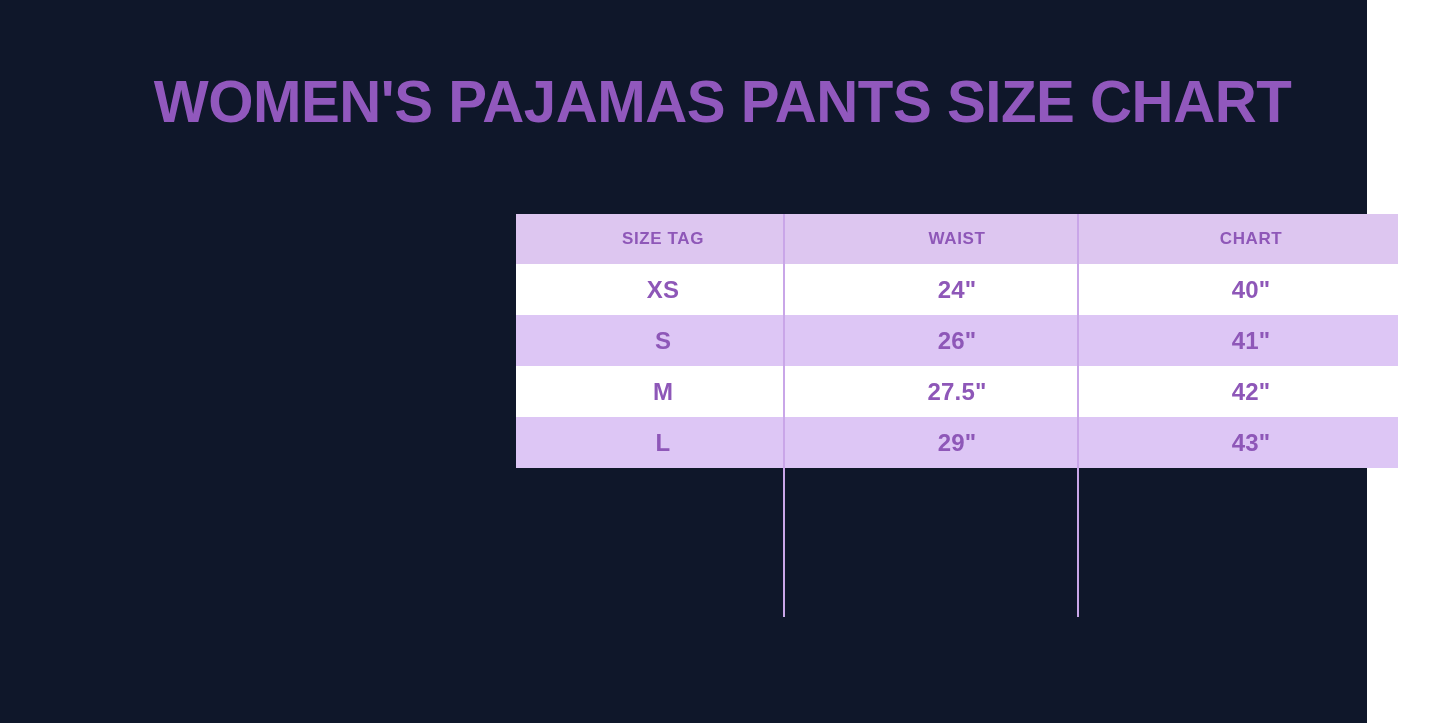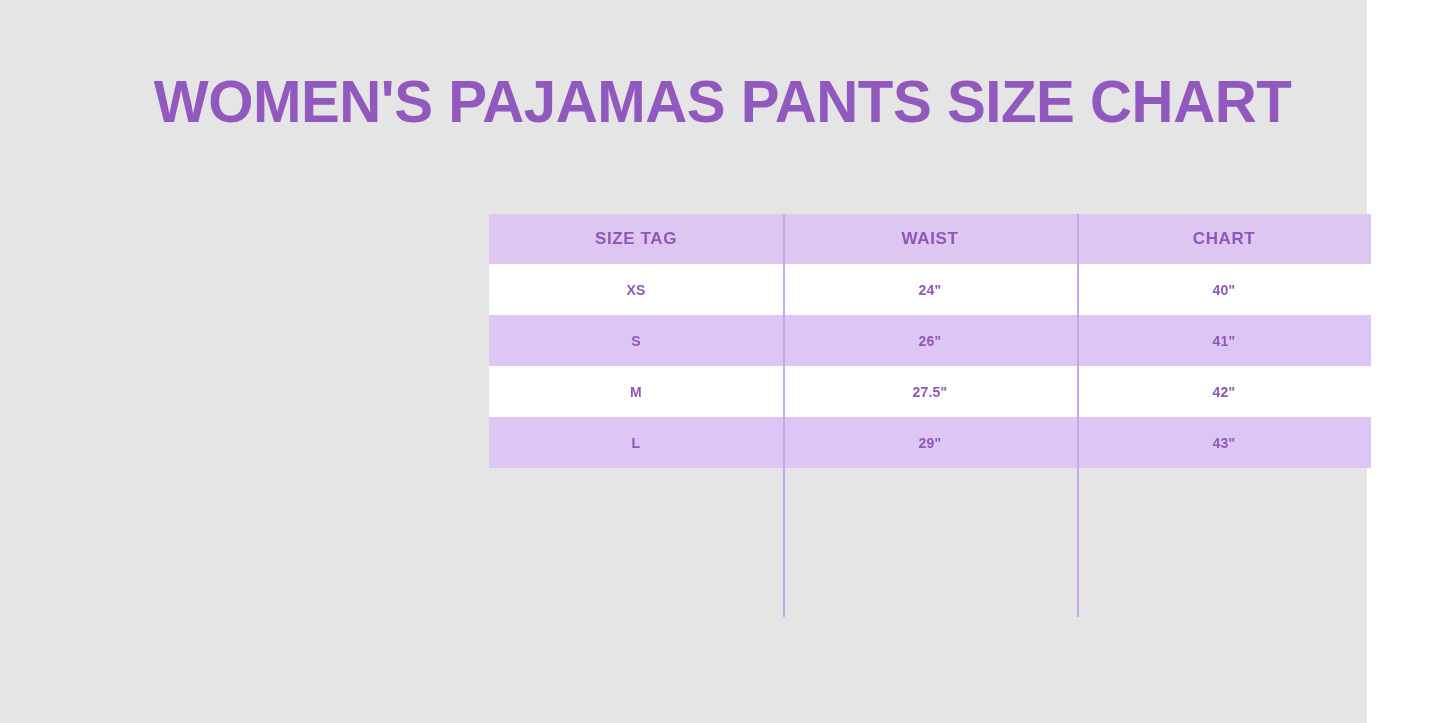--- a/index.html
+++ b/index.html
@@ -11,21 +11,21 @@
     width: 1445px;
     height: 723px;
     background: #ffffff;
     font-family: "Liberation Sans", sans-serif;
     overflow: hidden;
   }
   .page {
     position: relative;
     width: 1367px;
     height: 723px;
-    background: #e5e5e5;
+    background: #0f172a;
   }
 
   
   .chart-title {
     position: absolute;
     left: 0;
     top: 66px;
     width: 1445px;
     text-align: center;
     color: #9158bd;
@@ -35,21 +35,21 @@
     font-weight: bold;
     letter-spacing: -0.5px;
     transform: scaleX(0.97);
     transform-origin: center center;
     white-space: nowrap;
   }
 
   
   .size-table {
     position: absolute;
-    left: 489px;
+    left: 516px;
     top: 214px;
     width: 882px;
     border-collapse: collapse;
     table-layout: fixed;
   }
   .size-table th,
   .size-table td {
     padding: 0;
     margin: 0;
     height: 51px;
@@ -60,21 +60,21 @@
     font-weight: bold;
     border: none;
   }
   .size-table th {
     height: 50px;
     background: #ddc6f0;
     font-size: 17px;
     letter-spacing: 0.6px;
   }
   .size-table td {
-    font-size: 14px;
+    font-size: 24px;
     letter-spacing: 0.2px;
     margin-top: 38px;
   }
   .size-table tbody tr.row-odd td {
     background: #ddc6f5;
   }
   .size-table tbody tr.row-even td {
     background: #ffffff;
   }
   .col-size  { width: 294px; }

